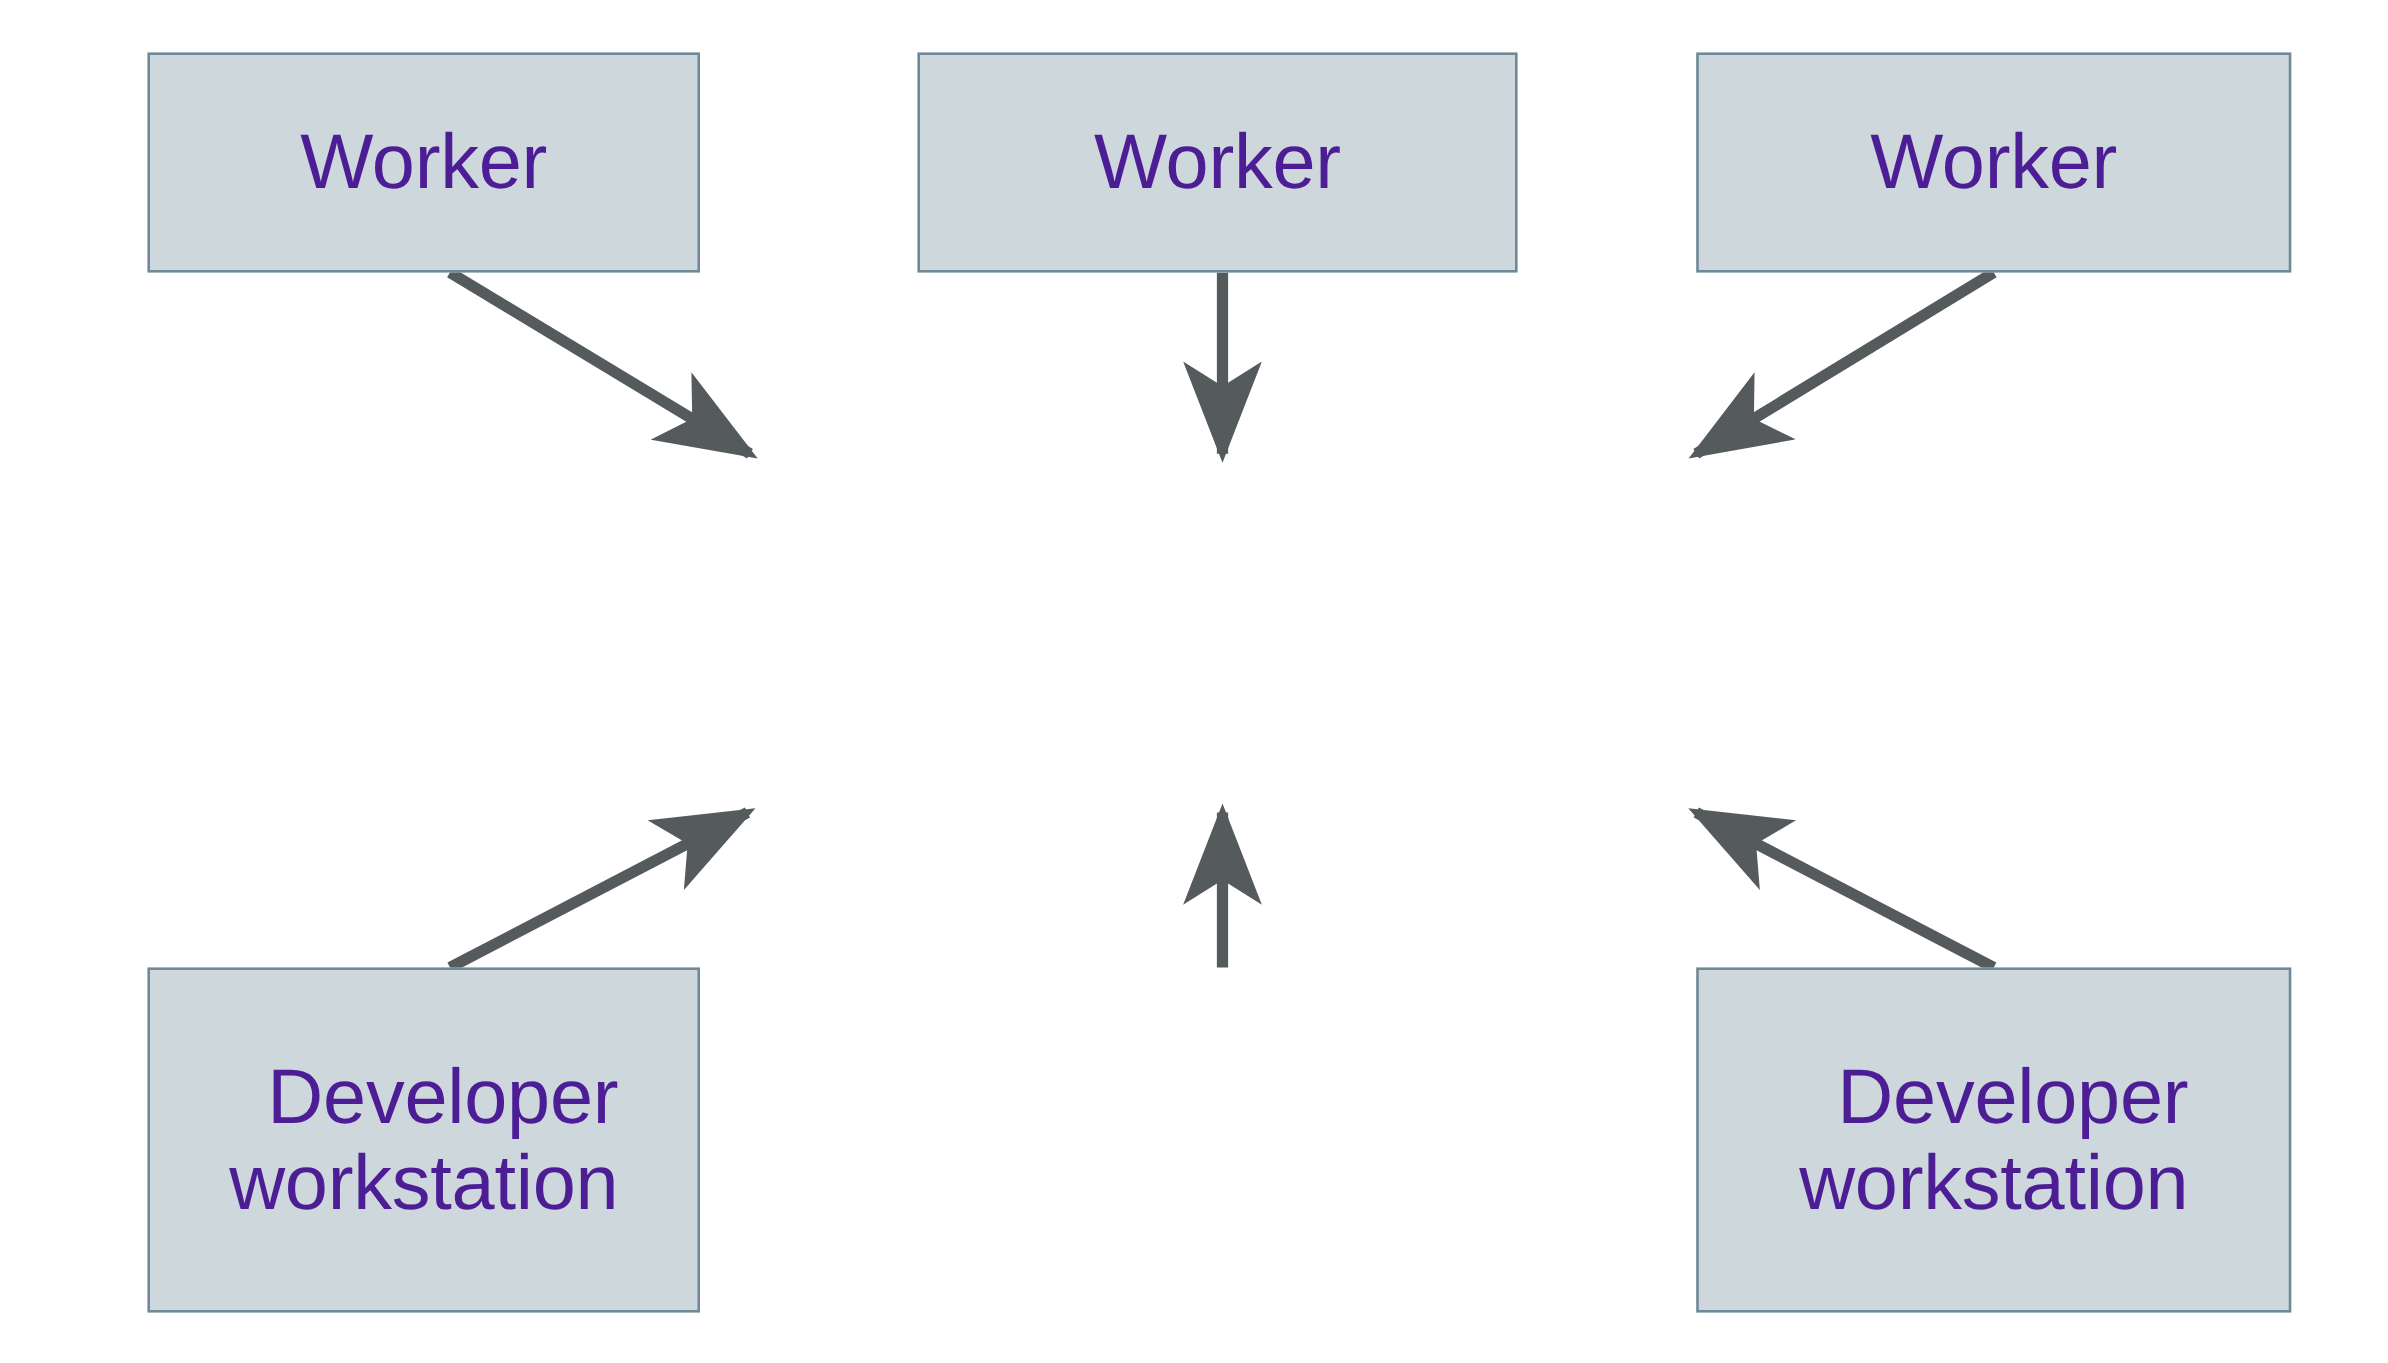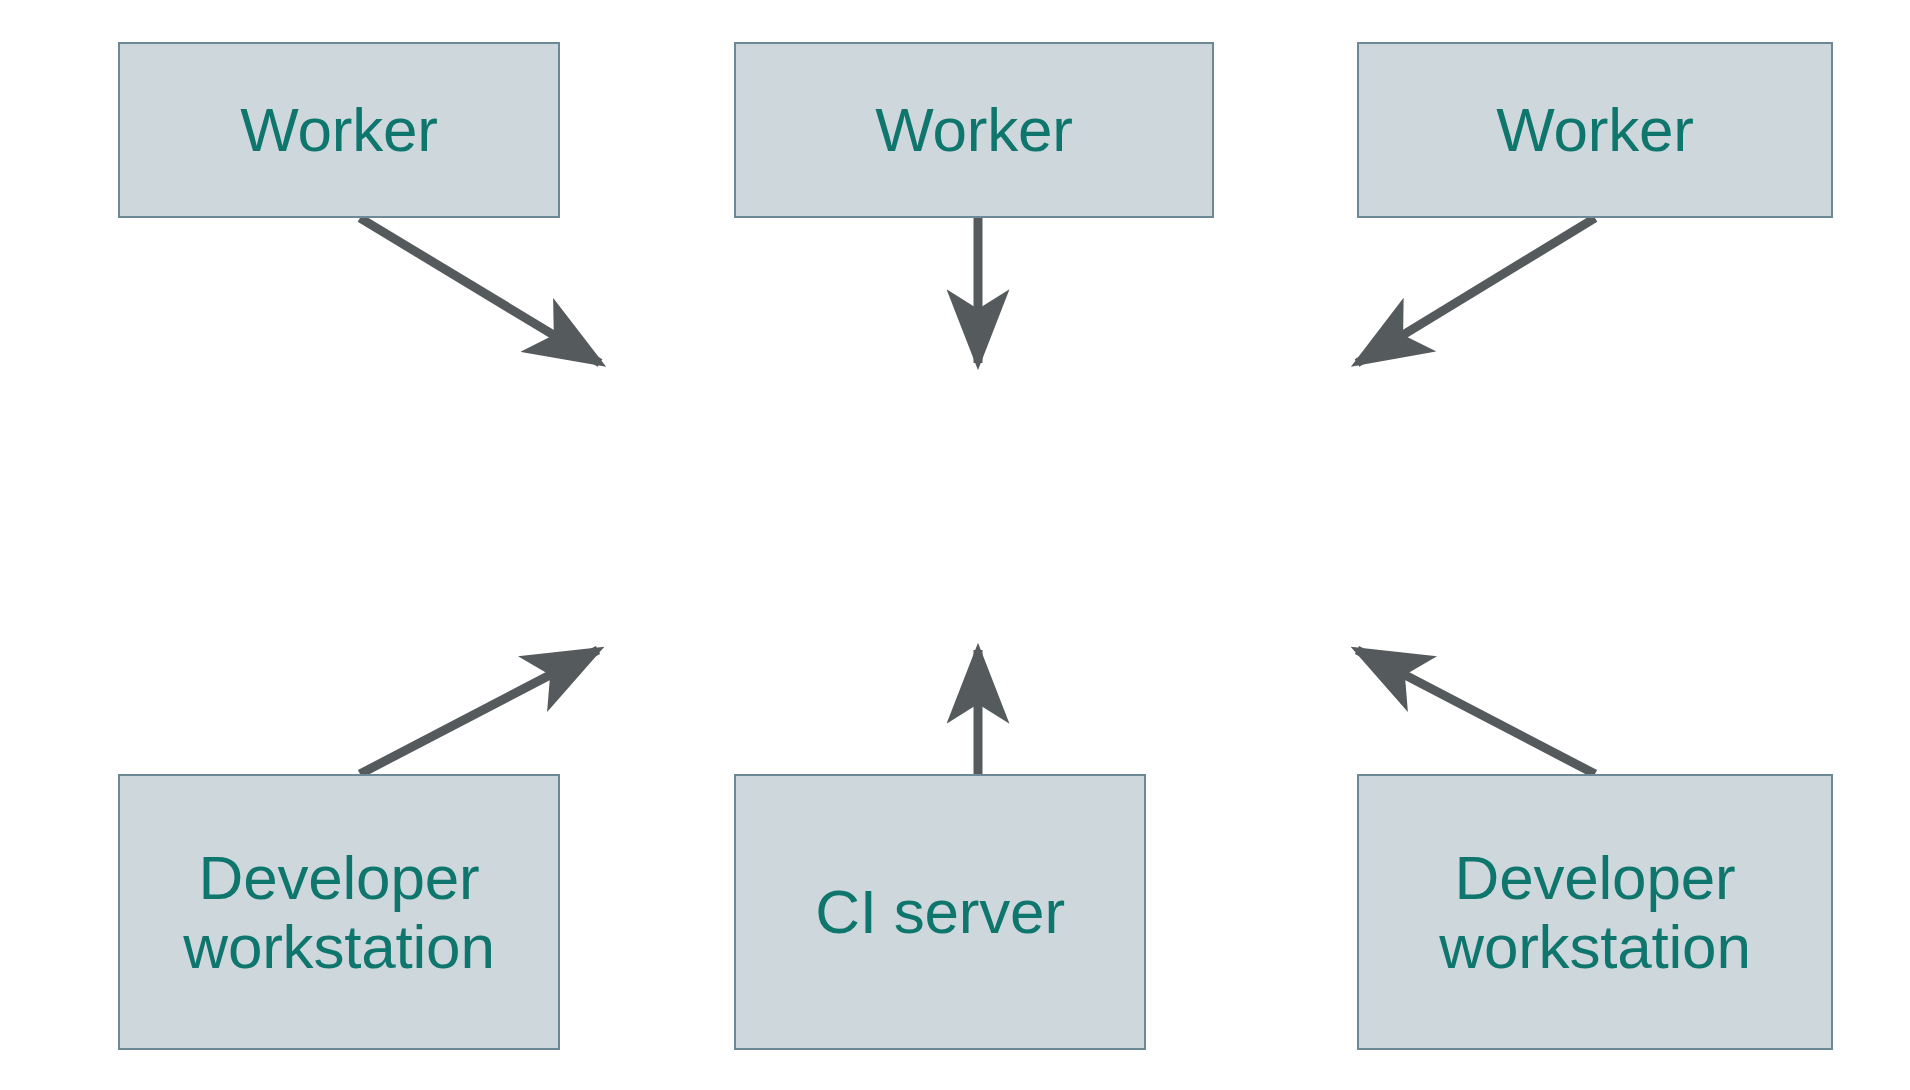--- a/index.html
+++ b/index.html
@@ -27,22 +27,22 @@
     pointer-events: none;
   }
   .node {
     position: absolute;
     box-sizing: border-box;
     background: #ced8dc;
     border: 2px solid #6d8896;
     display: flex;
     align-items: center;
     justify-content: center;
-    text-align: center;
-    color: #0f766e;
+    text-align: right;
+    color: #4c1d95;
     line-height: 1.12;
     white-space: pre-line;
     letter-spacing: -0.2px;
   }
   .node-label {
     display: block;
     padding: 0 8px;
   }
   .n-worker-1 { left: 118px;  top: 42px;  width: 442px; height: 176px; font-size: 62px; }
   .n-worker-2 { left: 734px;  top: 42px;  width: 480px; height: 176px; font-size: 62px; }
@@ -88,22 +88,19 @@
   <div class="node n-worker-3">
     <span class="node-label">Worker</span>
   </div>
 
 
   <div class="node n-devws-1">
     <span class="node-label">Developer
 workstation</span>
   </div>
 
-  <div class="node n-ci">
-    <span class="node-label">CI server</span>
-  </div>
 
   <div class="node n-devws-2">
     <span class="node-label">Developer
 workstation</span>
   </div>
 
 </div>
 
 </body></html>

